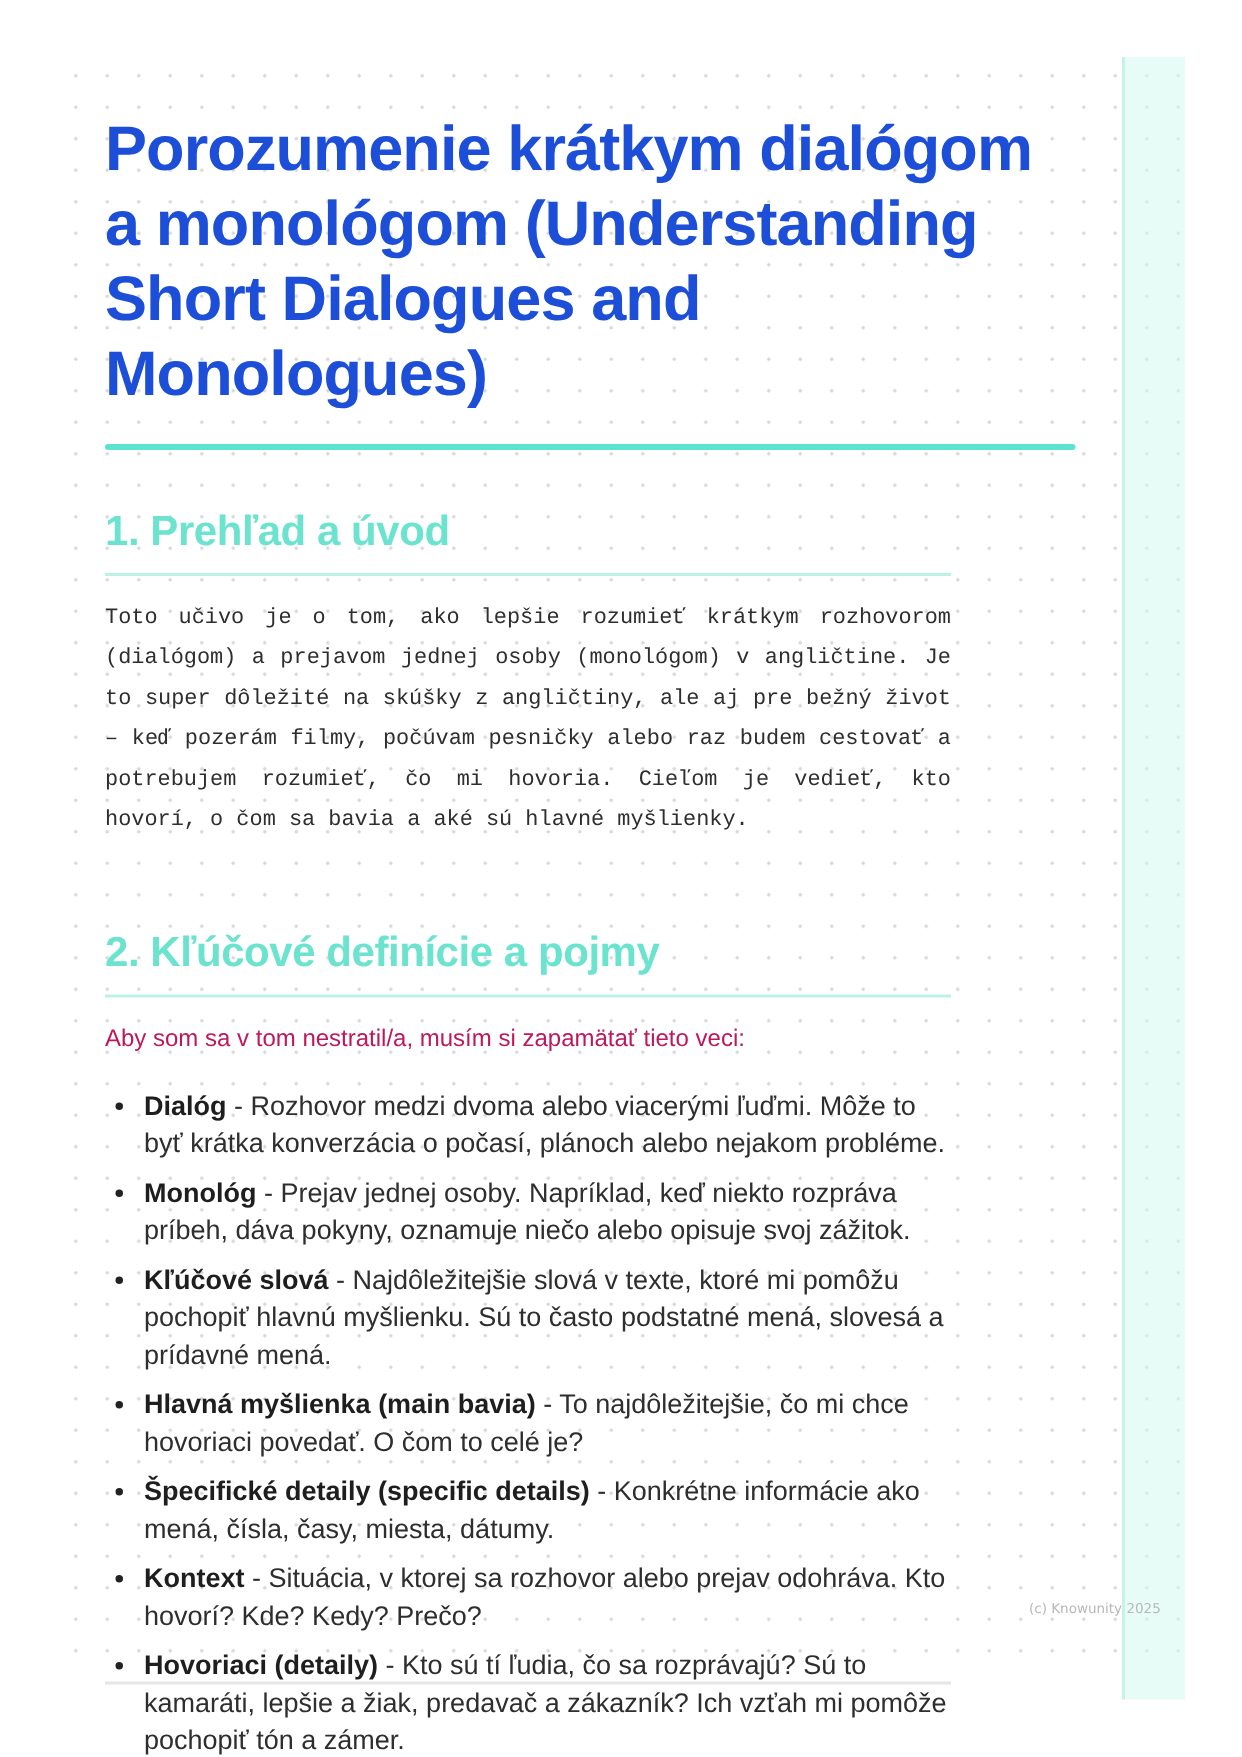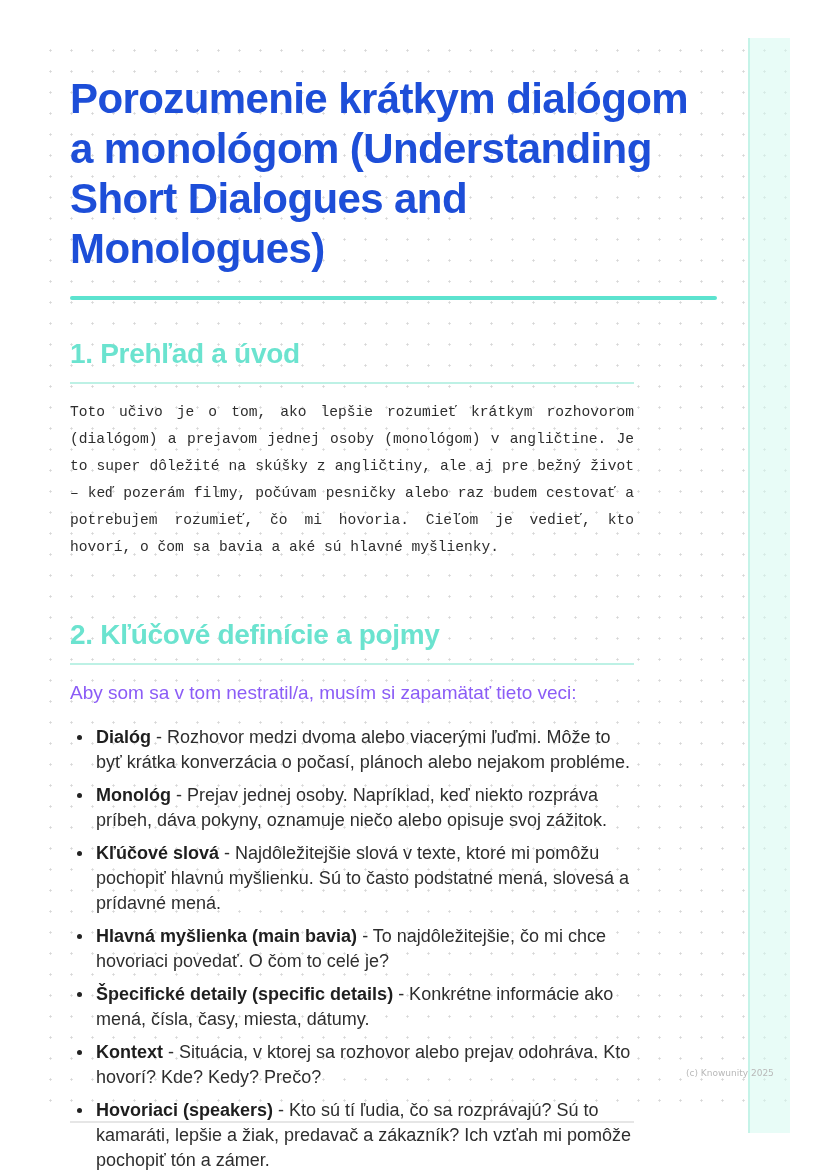--- a/index.html
+++ b/index.html
@@ -25,21 +25,21 @@
   .title-rule { width: 647px; height: 4px; background: #5ce3cf; margin-top: 22px; border-radius: 2px; }
   .section { width: 564px; }
   h2.sec-title {
     margin: 0; font-size: 28px; line-height: 32px; font-weight: 700;
     color: #6be3cf; letter-spacing: -0.3px;
   }
   .sec-rule { height: 2px; background: #bdf1e5; margin-top: 12px; width: 564px; }
   p.body {
     margin: 0; font-size: 14.6px; line-height: 27px; text-align: justify; color: #2e2e2e; font-family: Liberation Mono, monospace;
   }
-  p.intro { margin: 0; font-size: 19px; line-height: 27px; color: #8b5cf6; }
+  p.intro { margin: 0; font-size: 16px; line-height: 27px; color: #be185d; }
   ul.defs { list-style: none; margin: 0; padding: 0; }
   ul.defs li {
     position: relative; padding-left: 26px; font-size: 18px; line-height: 25px;
     color: #2e2e2e; margin-bottom: 8px;
   }
   ul.defs li .bullet {
     position: absolute; left: 7px; top: 10px; width: 5px; height: 5px; border-radius: 50%;
     background: #222;
   }
   ul.defs li b { font-weight: 700; color: #1e1e1e; }
@@ -69,19 +69,19 @@
     <h2 class="sec-title">2. Kľúčové definície a pojmy</h2>
     <div class="sec-rule"></div>
     <p class="intro" style="margin-top:14px;">Aby som sa v tom nestratil/a, musím si zapamätať tieto veci:</p>
     <ul class="defs" style="margin-top:19px;">
       <li><span class="bullet"></span><b>Dialóg</b><span> - Rozhovor medzi dvoma alebo viacerými ľuďmi. Môže to byť krátka konverzácia o počasí, plánoch alebo nejakom probléme.</span></li>
       <li><span class="bullet"></span><b>Monológ</b><span> - Prejav jednej osoby. Napríklad, keď niekto rozpráva príbeh, dáva pokyny, oznamuje niečo alebo opisuje svoj zážitok.</span></li>
       <li><span class="bullet"></span><b>Kľúčové slová</b><span> - Najdôležitejšie slová v texte, ktoré mi pomôžu pochopiť hlavnú myšlienku. Sú to často podstatné mená, slovesá a prídavné mená.</span></li>
       <li><span class="bullet"></span><b>Hlavná myšlienka (main bavia)</b><span> - To najdôležitejšie, čo mi chce hovoriaci povedať. O čom to celé je?</span></li>
       <li><span class="bullet"></span><b>Špecifické detaily (specific details)</b><span> - Konkrétne informácie ako mená, čísla, časy, miesta, dátumy.</span></li>
       <li><span class="bullet"></span><b>Kontext</b><span> - Situácia, v ktorej sa rozhovor alebo prejav odohráva. Kto hovorí? Kde? Kedy? Prečo?</span></li>
-      <li><span class="bullet"></span><b>Hovoriaci (speakers)</b><span> - Kto sú tí ľudia, čo sa rozprávajú? Sú to kamaráti, lepšie a žiak, predavač a zákazník? Ich vzťah mi pomôže pochopiť tón a zámer.</span></li>
+      <li><span class="bullet"></span><b>Hovoriaci (detaily)</b><span> - Kto sú tí ľudia, čo sa rozprávajú? Sú to kamaráti, lepšie a žiak, predavač a zákazník? Ich vzťah mi pomôže pochopiť tón a zámer.</span></li>
     </ul>
   </div>
 </div>
 
 <div class="bottom-rule"></div>
 <div class="copyright">(c) Knowunity 2025</div>
 
 </body></html>

